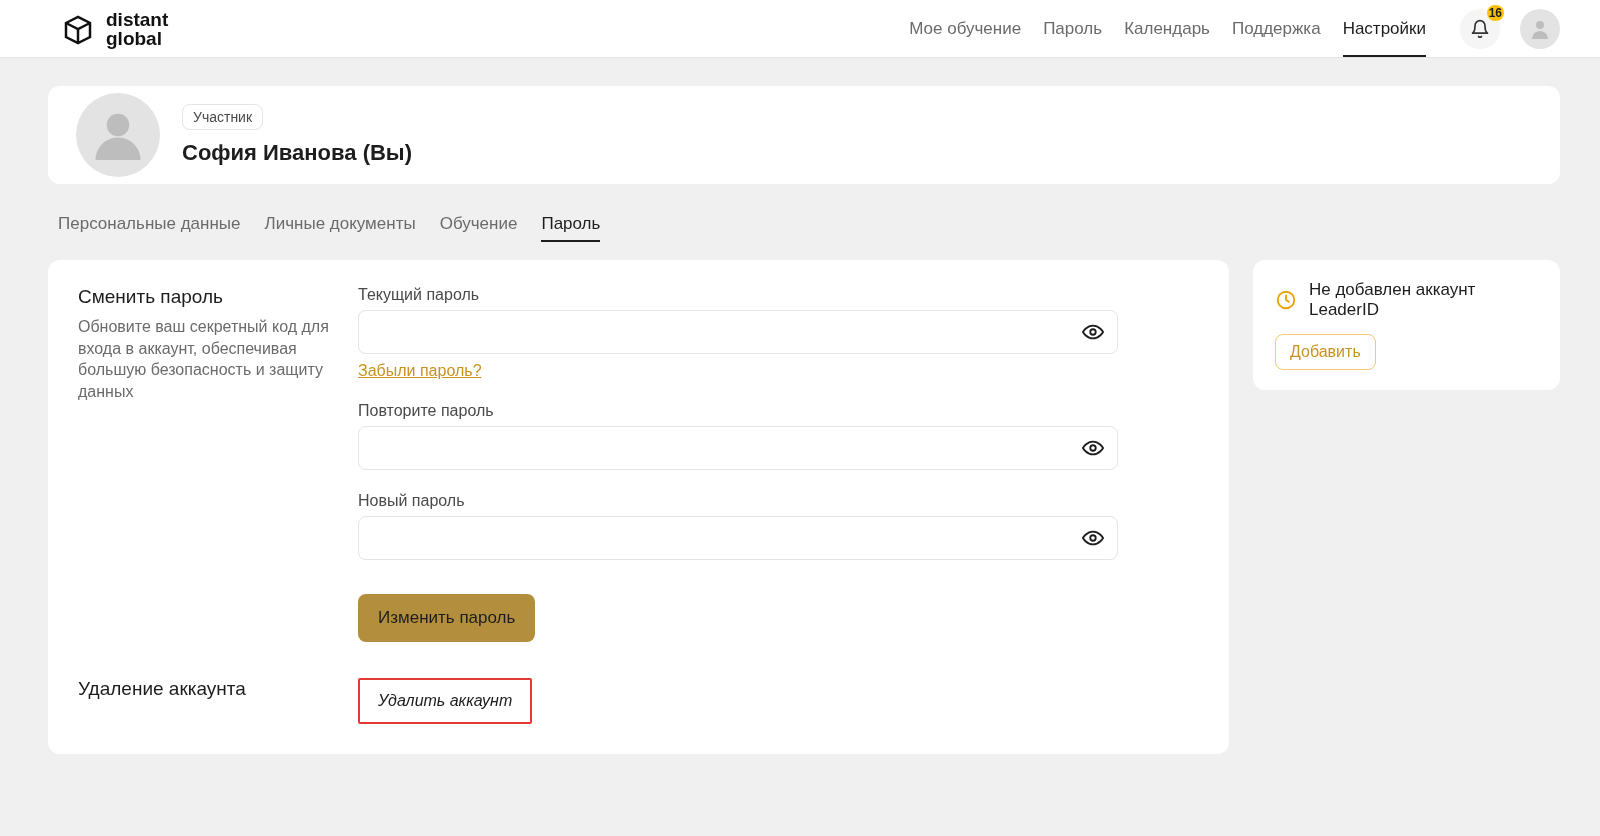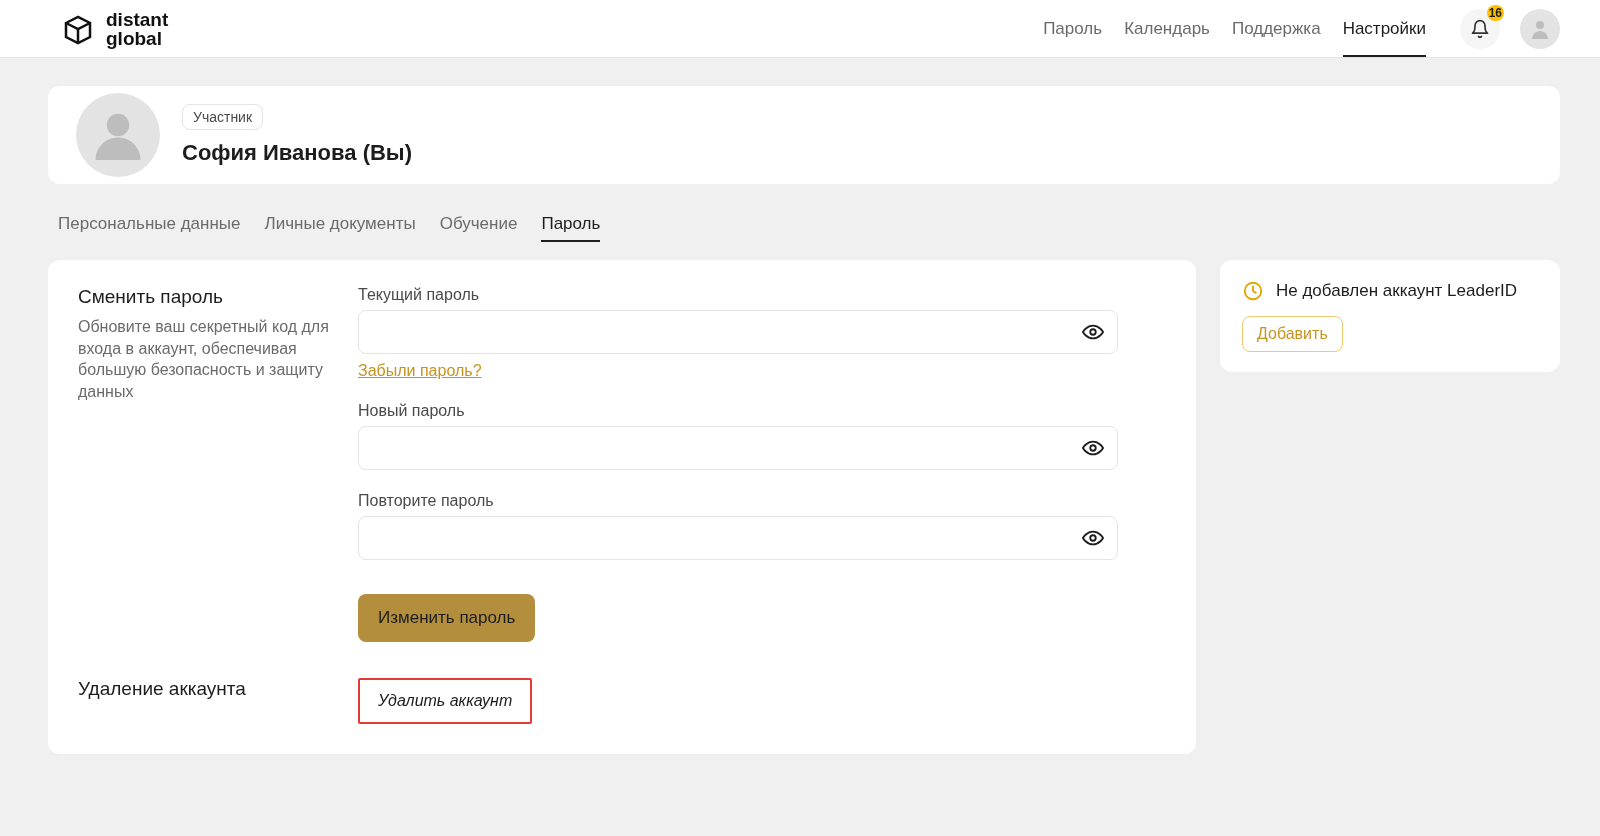--- a/index.html
+++ b/index.html
@@ -97,21 +97,21 @@
     align-self:flex-start;background:var(--gold);color:#1d1d1d;border:none;border-radius:8px;
     font-size:17px;padding:14px 20px;cursor:pointer;margin-top:12px;
   }
   .delete-btn{
     background:#fff;border:2px solid var(--red);color:var(--text);
     font-size:16px;padding:12px 18px;border-radius:2px;cursor:pointer;align-self:flex-start;font-style:italic;
   }
 
   
   .right-card{
-    background:var(--card);border-radius:12px;width:340px;
+    background:var(--card);border-radius:12px;width:307px;
     padding:20px 22px;display:flex;flex-direction:column;gap:14px;
   }
   .leader-row{display:flex;align-items:center;gap:12px;}
   .leader-text{font-size:17px;color:var(--text);}
   .add-btn{
     align-self:flex-start;border:1px solid var(--amber-border);color:var(--link);
     background:#fff;border-radius:8px;padding:8px 14px;font-size:16px;cursor:pointer;
   }
 
   
@@ -129,20 +129,21 @@
         <path d="M18 18 L18 32"></path>
       </svg>
     </span>
     <span class="logo-text">
       <span>distant</span>
       <span>global</span>
     </span>
   </div>
 
   <div class="nav">
+    <span class="nav-item">Мое обучение</span>
     <span class="nav-item">Пароль</span>
     <span class="nav-item">Календарь</span>
     <span class="nav-item">Поддержка</span>
     <span class="nav-item active">Настройки</span>
   </div>
 
   <div class="header-actions">
     <div class="bell-wrap">
       <span>
         <svg width="20" height="20" viewBox="0 0 24 24" fill="none" stroke="#333" stroke-width="2" stroke-linecap="round" stroke-linejoin="round">
@@ -207,49 +208,49 @@
                     <path d="M1 12s4-7 11-7 11 7 11 7-4 7-11 7S1 12 1 12z"></path>
                     <circle cx="12" cy="12" r="3"></circle>
                   </svg>
               </span>
             </button>
           </div>
         </div>
         <a class="forgot-link">Забыли пароль?</a>
 
         <div class="field">
+          <span class="field-label">Повторите пароль</span>
+          <div class="input-wrap">
+            <input type="password" class="input" style="">
+            <button class="eye-btn">
+              <span>
+                <svg width="22" height="22" viewBox="0 0 24 24" fill="none" stroke="#1d1d1d" stroke-width="2" stroke-linecap="round" stroke-linejoin="round">
+                    <path d="M1 12s4-7 11-7 11 7 11 7-4 7-11 7S1 12 1 12z"></path>
+                    <circle cx="12" cy="12" r="3"></circle>
+                  </svg>
+              </span>
+            </button>
+          </div>
+        </div>
+
+        <div class="field">
           <span class="field-label">Новый пароль</span>
           <div class="input-wrap">
             <input type="password" class="input" style="">
             <button class="eye-btn">
               <span>
                 <svg width="22" height="22" viewBox="0 0 24 24" fill="none" stroke="#1d1d1d" stroke-width="2" stroke-linecap="round" stroke-linejoin="round">
                     <path d="M1 12s4-7 11-7 11 7 11 7-4 7-11 7S1 12 1 12z"></path>
                     <circle cx="12" cy="12" r="3"></circle>
                   </svg>
               </span>
             </button>
           </div>
         </div>
 
-        <div class="field">
-          <span class="field-label">Повторите пароль</span>
-          <div class="input-wrap">
-            <input type="password" class="input" style="">
-            <button class="eye-btn">
-              <span>
-                <svg width="22" height="22" viewBox="0 0 24 24" fill="none" stroke="#1d1d1d" stroke-width="2" stroke-linecap="round" stroke-linejoin="round">
-                    <path d="M1 12s4-7 11-7 11 7 11 7-4 7-11 7S1 12 1 12z"></path>
-                    <circle cx="12" cy="12" r="3"></circle>
-                  </svg>
-              </span>
-            </button>
-          </div>
-        </div>
-
         <button class="primary-btn">Изменить пароль</button>
       </div>
 
       <div class="section-head">
         <p class="section-title">Удаление аккаунта</p>
       </div>
       <div>
         <button class="delete-btn">Удалить аккаунт</button>
       </div>
 

